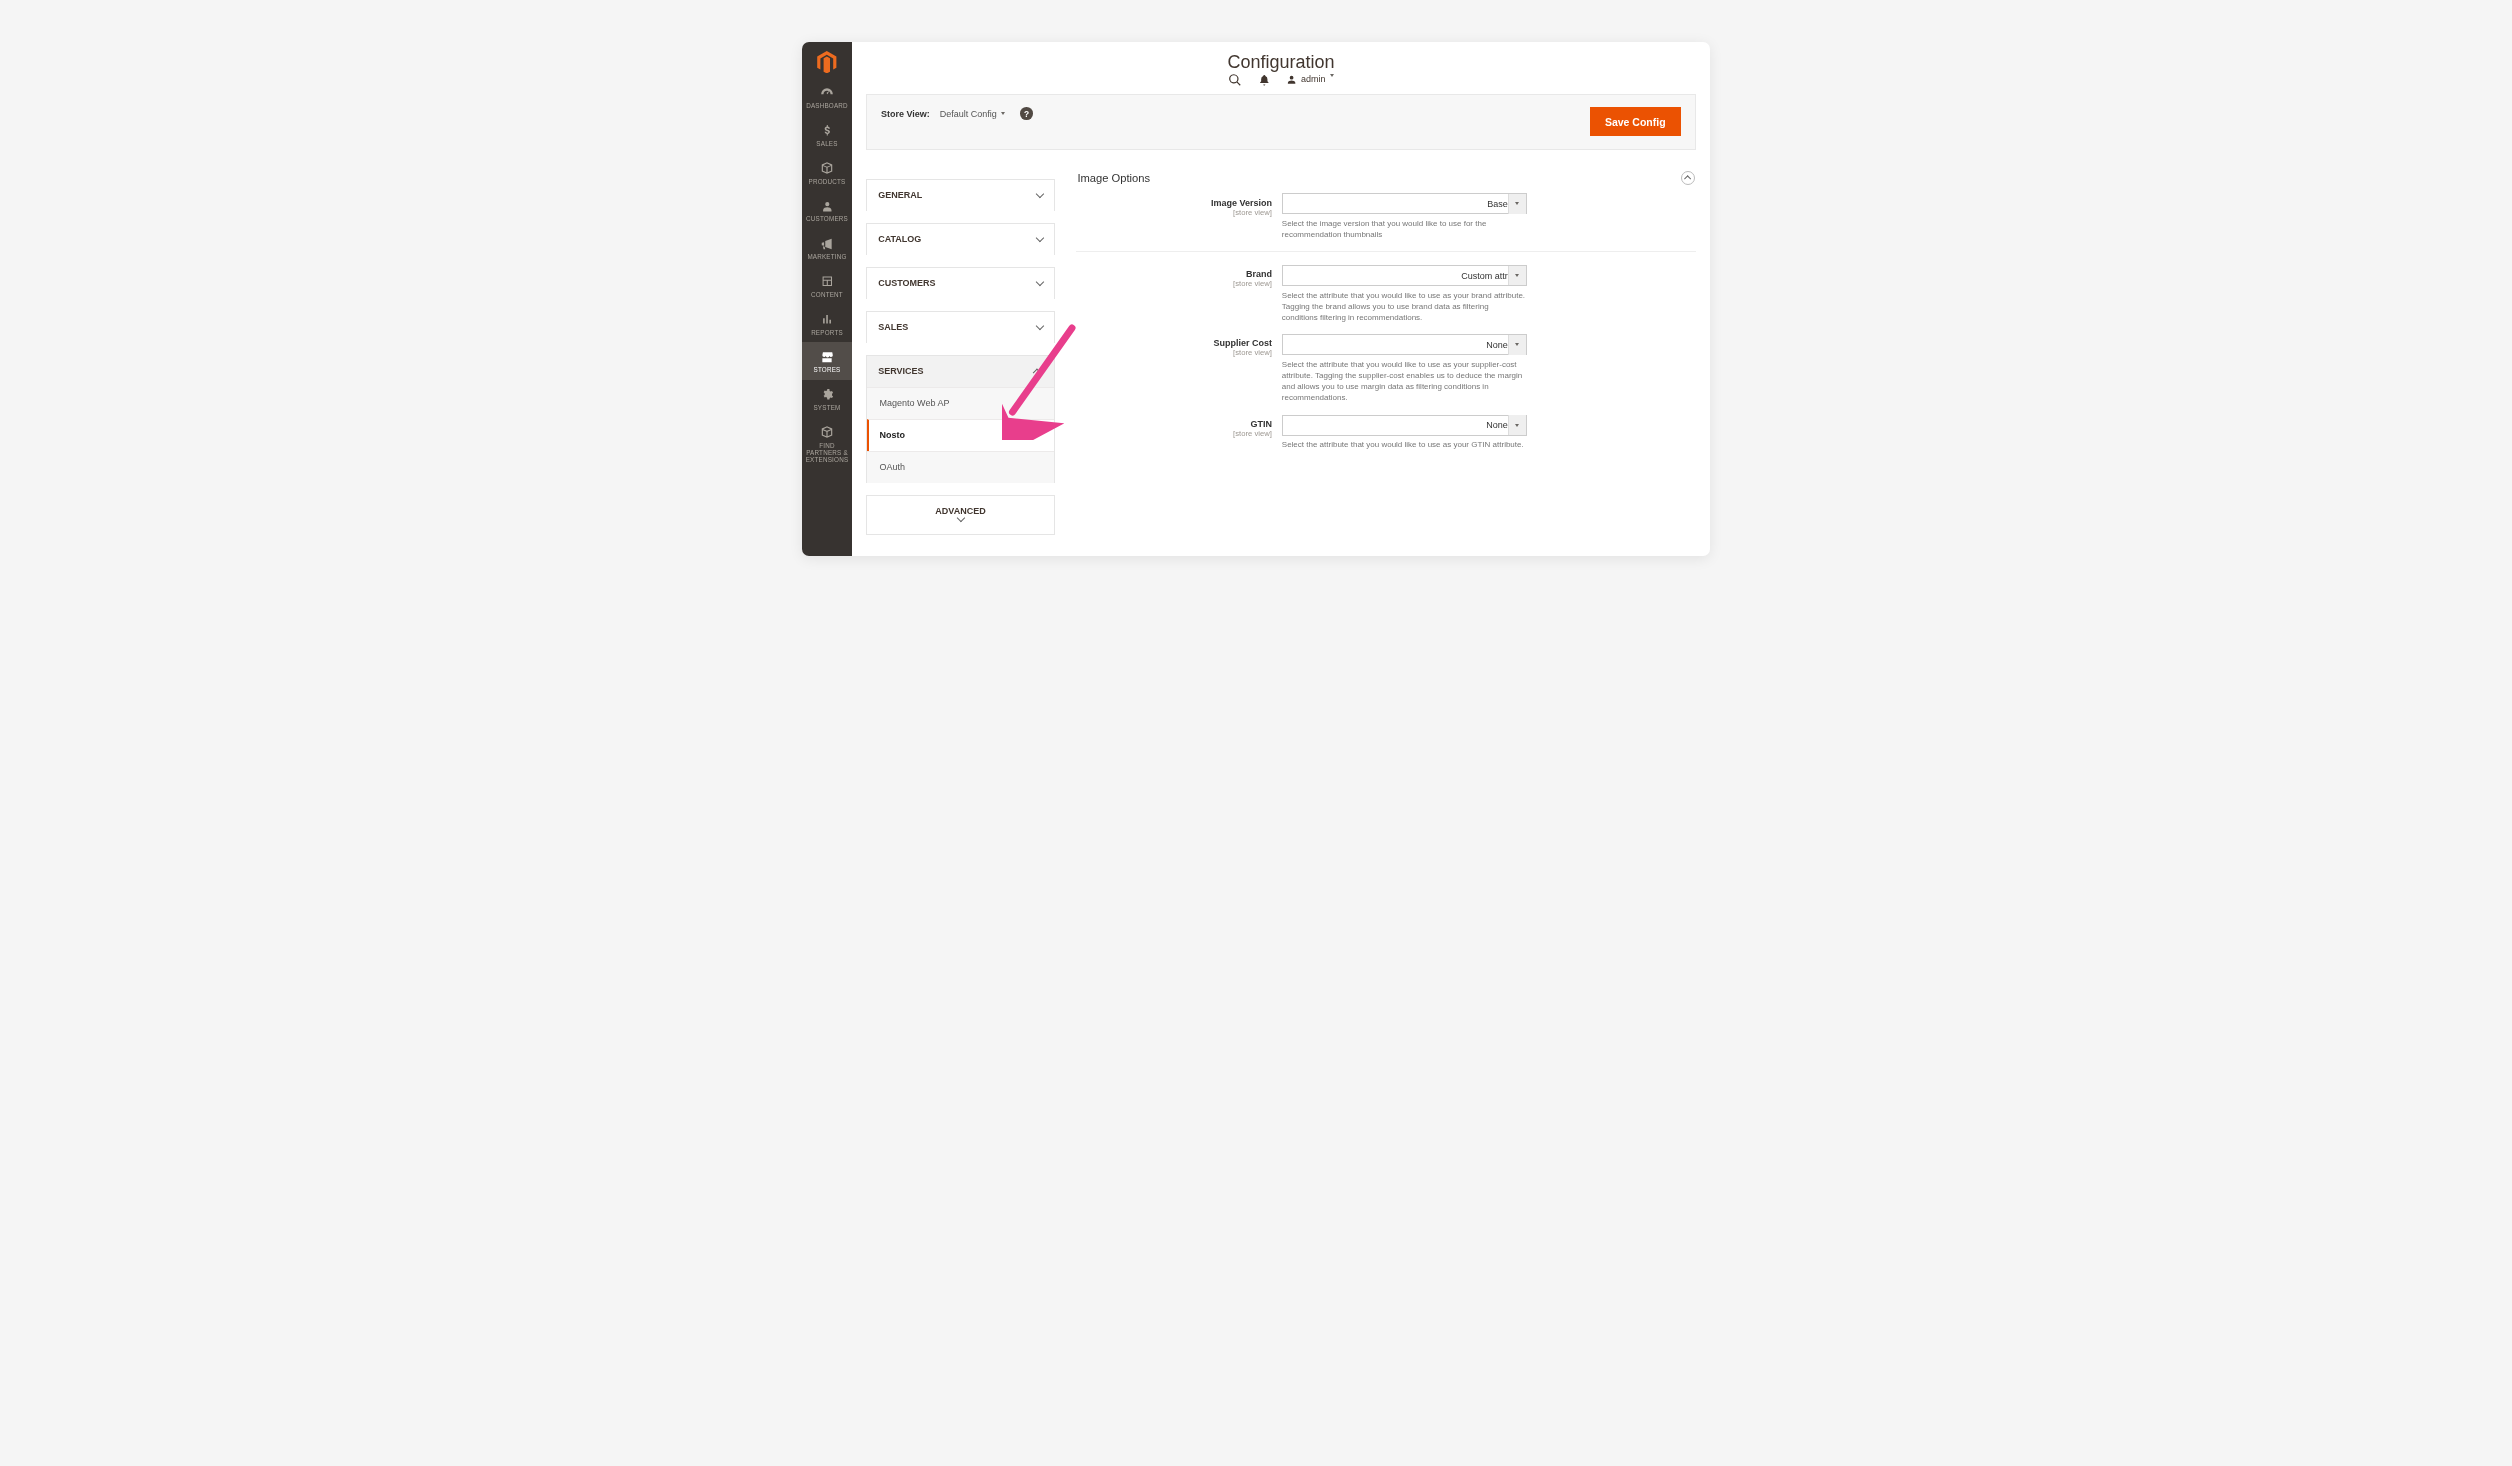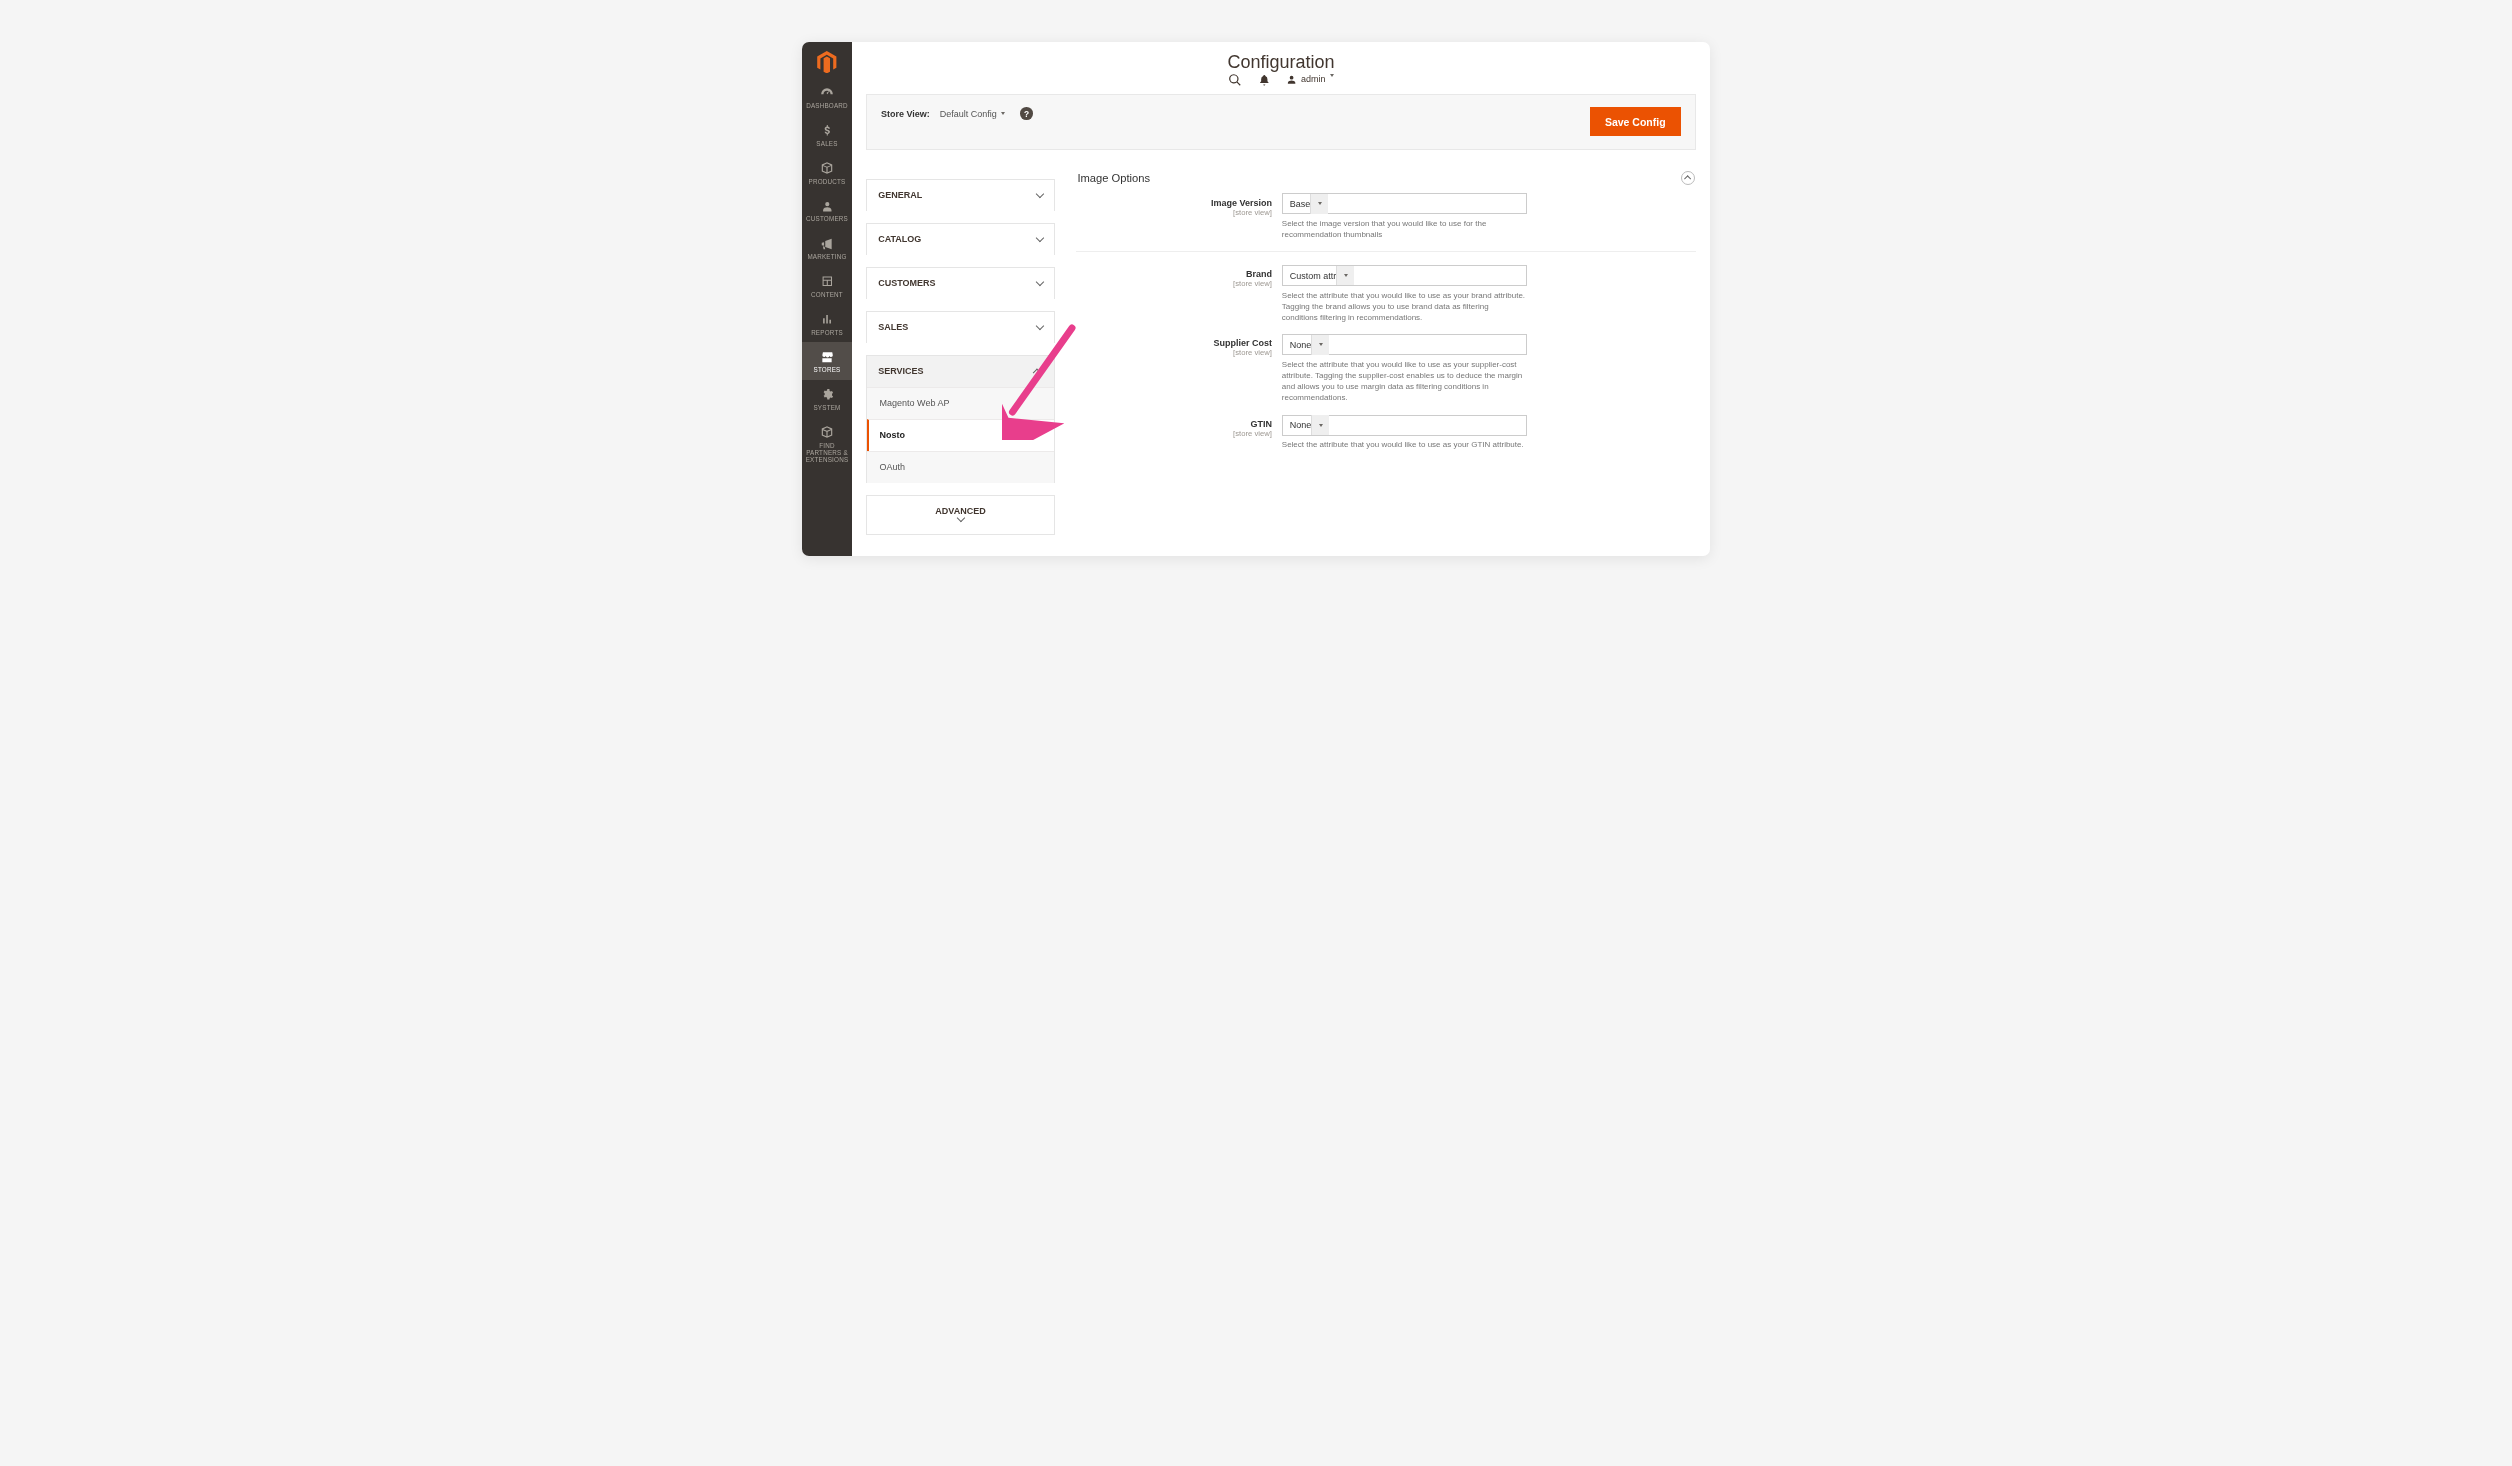--- a/index.html
+++ b/index.html
@@ -125,21 +125,21 @@
   }
   .collapse-btn::before{content:"";width:4.2px;height:4.2px;border-right:1.1px solid #666;border-bottom:1.1px solid #666;transform:rotate(-135deg) translate(-0.7px,-0.7px);}
   .sect-divider { border-top:0.7px solid #eee; margin:11.2px 0 12.6px; }
 
   .field-row { display:flex; align-items:flex-start; gap:9.8px; margin-bottom:11.2px; }
   .field-label { width:196px; text-align:right; font-size:9px; padding-top:4.2px; }
   .field-label .ttl { color:#333; font-weight:600; }
   .field-label .scope { color:#9d9892; font-size:7.7px; display:block; }
   .field-ctrl { width:245px; }
   .field-ctrl .select {
-    border:0.7px solid #ccc; height:21px; display:flex; align-items:center; justify-content:flex-start;
+    border:0.7px solid #ccc; height:21px; display:flex; align-items:center; justify-content:flex-end;
     padding:0 0 0 7px; font-size:9px; color:#333; cursor:pointer; background:#fff;
   }
   .field-ctrl .select .dd {
     width:18px;height:19.6px;border-left:0.7px solid #ddd;background:#efefef;display:flex;align-items:center;justify-content:center;
   }
   .field-ctrl .desc { font-size:8px; color:#777; margin-top:3.5px; line-height:1.4; }
 
   
   .arrow-annot {
     position:absolute; left:200px; top:279px; pointer-events:none;

